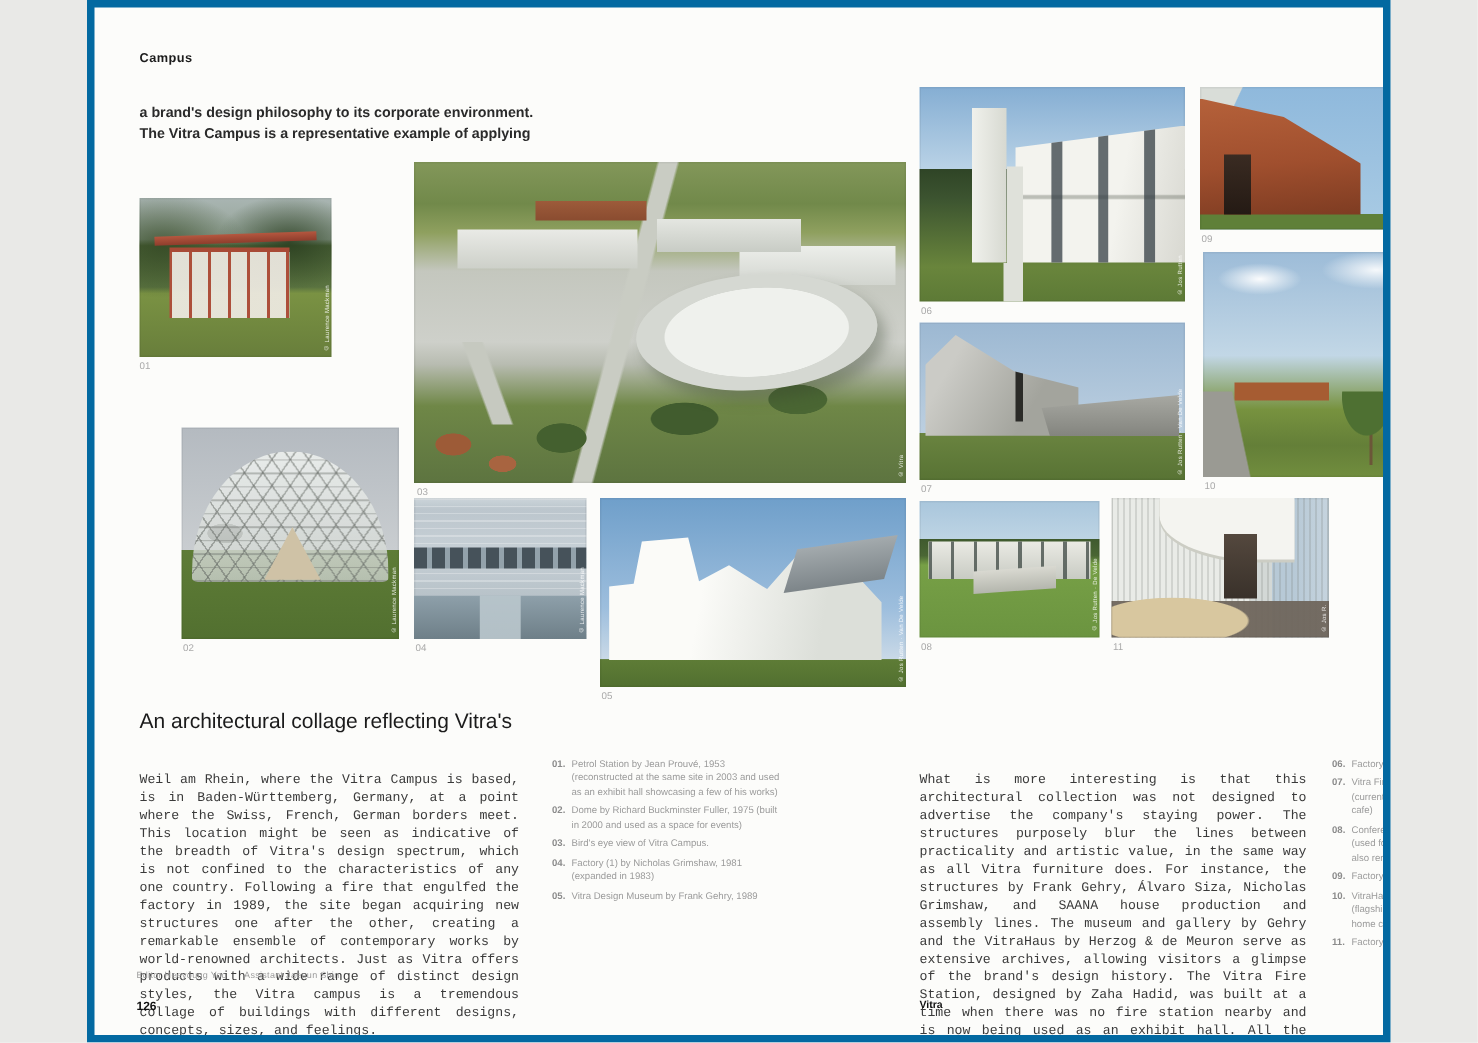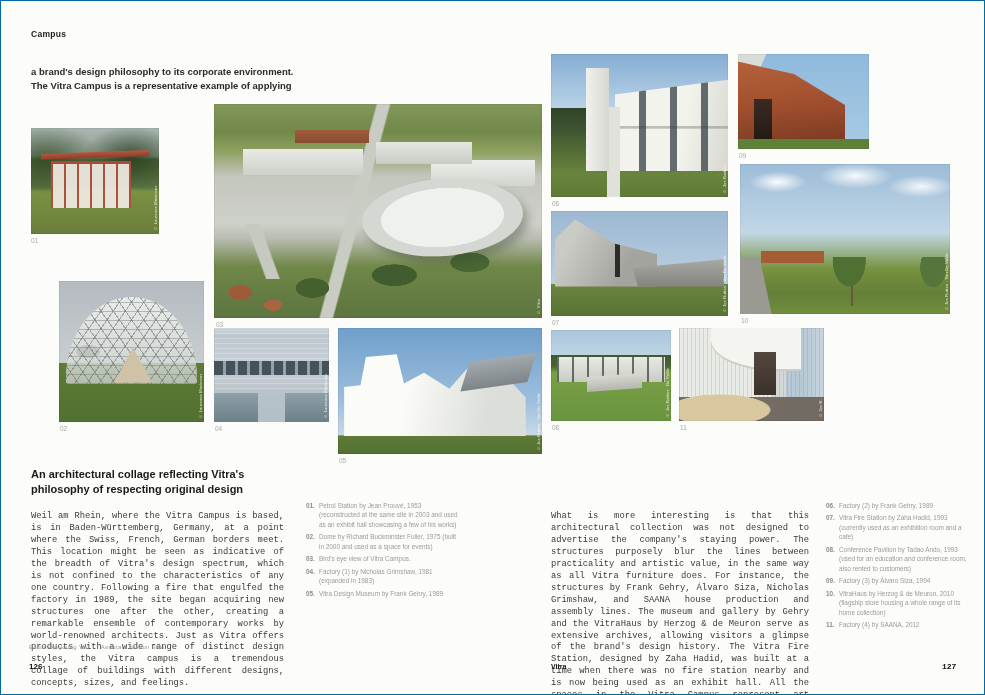--- a/index.html
+++ b/index.html
@@ -1,24 +1,24 @@
 <!DOCTYPE html>
 <html><head>
 <meta charset="utf-8">
 <style>
   html,body{margin:0;padding:0;background:#e9e9e7;}
   #spread{
-    position:relative;width:985px;height:695px;margin:0 auto;
-    background:#fcfcfa;border:1px solid #0369a1;box-sizing:border-box;
+    position:relative;width:869px;height:695px;margin:0 auto;
+    background:#fcfcfa;border:5px solid #0369a1;box-sizing:border-box;
     font-family:"Liberation Sans",sans-serif;color:#222;overflow:hidden;
   }
   .abs{position:absolute;}
   .kicker{font-weight:bold;font-size:8.5px;letter-spacing:.3px;color:#1c1c1c;}
   .intro{font-weight:bold;font-size:9.5px;line-height:1.5;color:#2a2a2a;}
-  .sec-head{font-weight:bold;font-size:11px;line-height:1.4;color:#1b1b1b;}
+  .sec-head{font-weight:normal;font-size:14px;line-height:1.4;color:#1b1b1b;}
   .body-text{
     font-family:Liberation Mono, monospace;font-size:8.8px;line-height:1.36;
     color:#3a3a3a;text-align:justify;
   }
   .cap-col{font-size:6.4px;line-height:1.48;color:#9b9b9b;}
   .cap{display:flex;margin-bottom:3px;}
   .cap-num{flex:0 0 13px;color:#8b8b8b;font-weight:bold;}
   .cap-text{flex:1;}
   .ph-label{font-size:6.5px;color:#a9a9a9;}
   .foot-credits{font-size:6px;color:#9c9c9c;letter-spacing:.2px;}
@@ -230,21 +230,20 @@
   </div>
   <div class="abs ph-label" style="left:551px;top:423px;">08</div>
 
   <div class="photo p11" style="left:678px;top:327px;width:145px;height:93px;">
     <span class="credit">© Jos R.</span>
   </div>
   <div class="abs ph-label" style="left:679px;top:423px;">11</div>
 
   <div class="abs sec-head" style="left:30px;top:466px;width:300px;">
     <div>An architectural collage reflecting Vitra's</div>
-    <div>philosophy of respecting original design</div>
   </div>
   <div class="abs body-text" style="left:30px;top:510px;width:253px;">Weil am Rhein, where the Vitra Campus is based, is in Baden-Württemberg, Germany, at a point where the Swiss, French, German borders meet. This location might be seen as indicative of the breadth of Vitra's design spectrum, which is not confined to the characteristics of any one country. Following a fire that engulfed the factory in 1989, the site began acquiring new structures one after the other, creating a remarkable ensemble of contemporary works by world-renowned architects. Just as Vitra offers products with a wide range of distinct design styles, the Vitra campus is a tremendous collage of buildings with different designs, concepts, sizes, and feelings.</div>
 
   <div class="abs cap-col" style="left:305px;top:500px;width:152px;">
     <div class="cap">
       <span class="cap-num">01.</span>
       <span class="cap-text">Petrol Station by Jean Prouvé, 1953 (reconstructed at the same site in 2003 and used as an exhibit hall showcasing a few of his works)</span>
     </div>
     <div class="cap">
       <span class="cap-num">02.</span>

